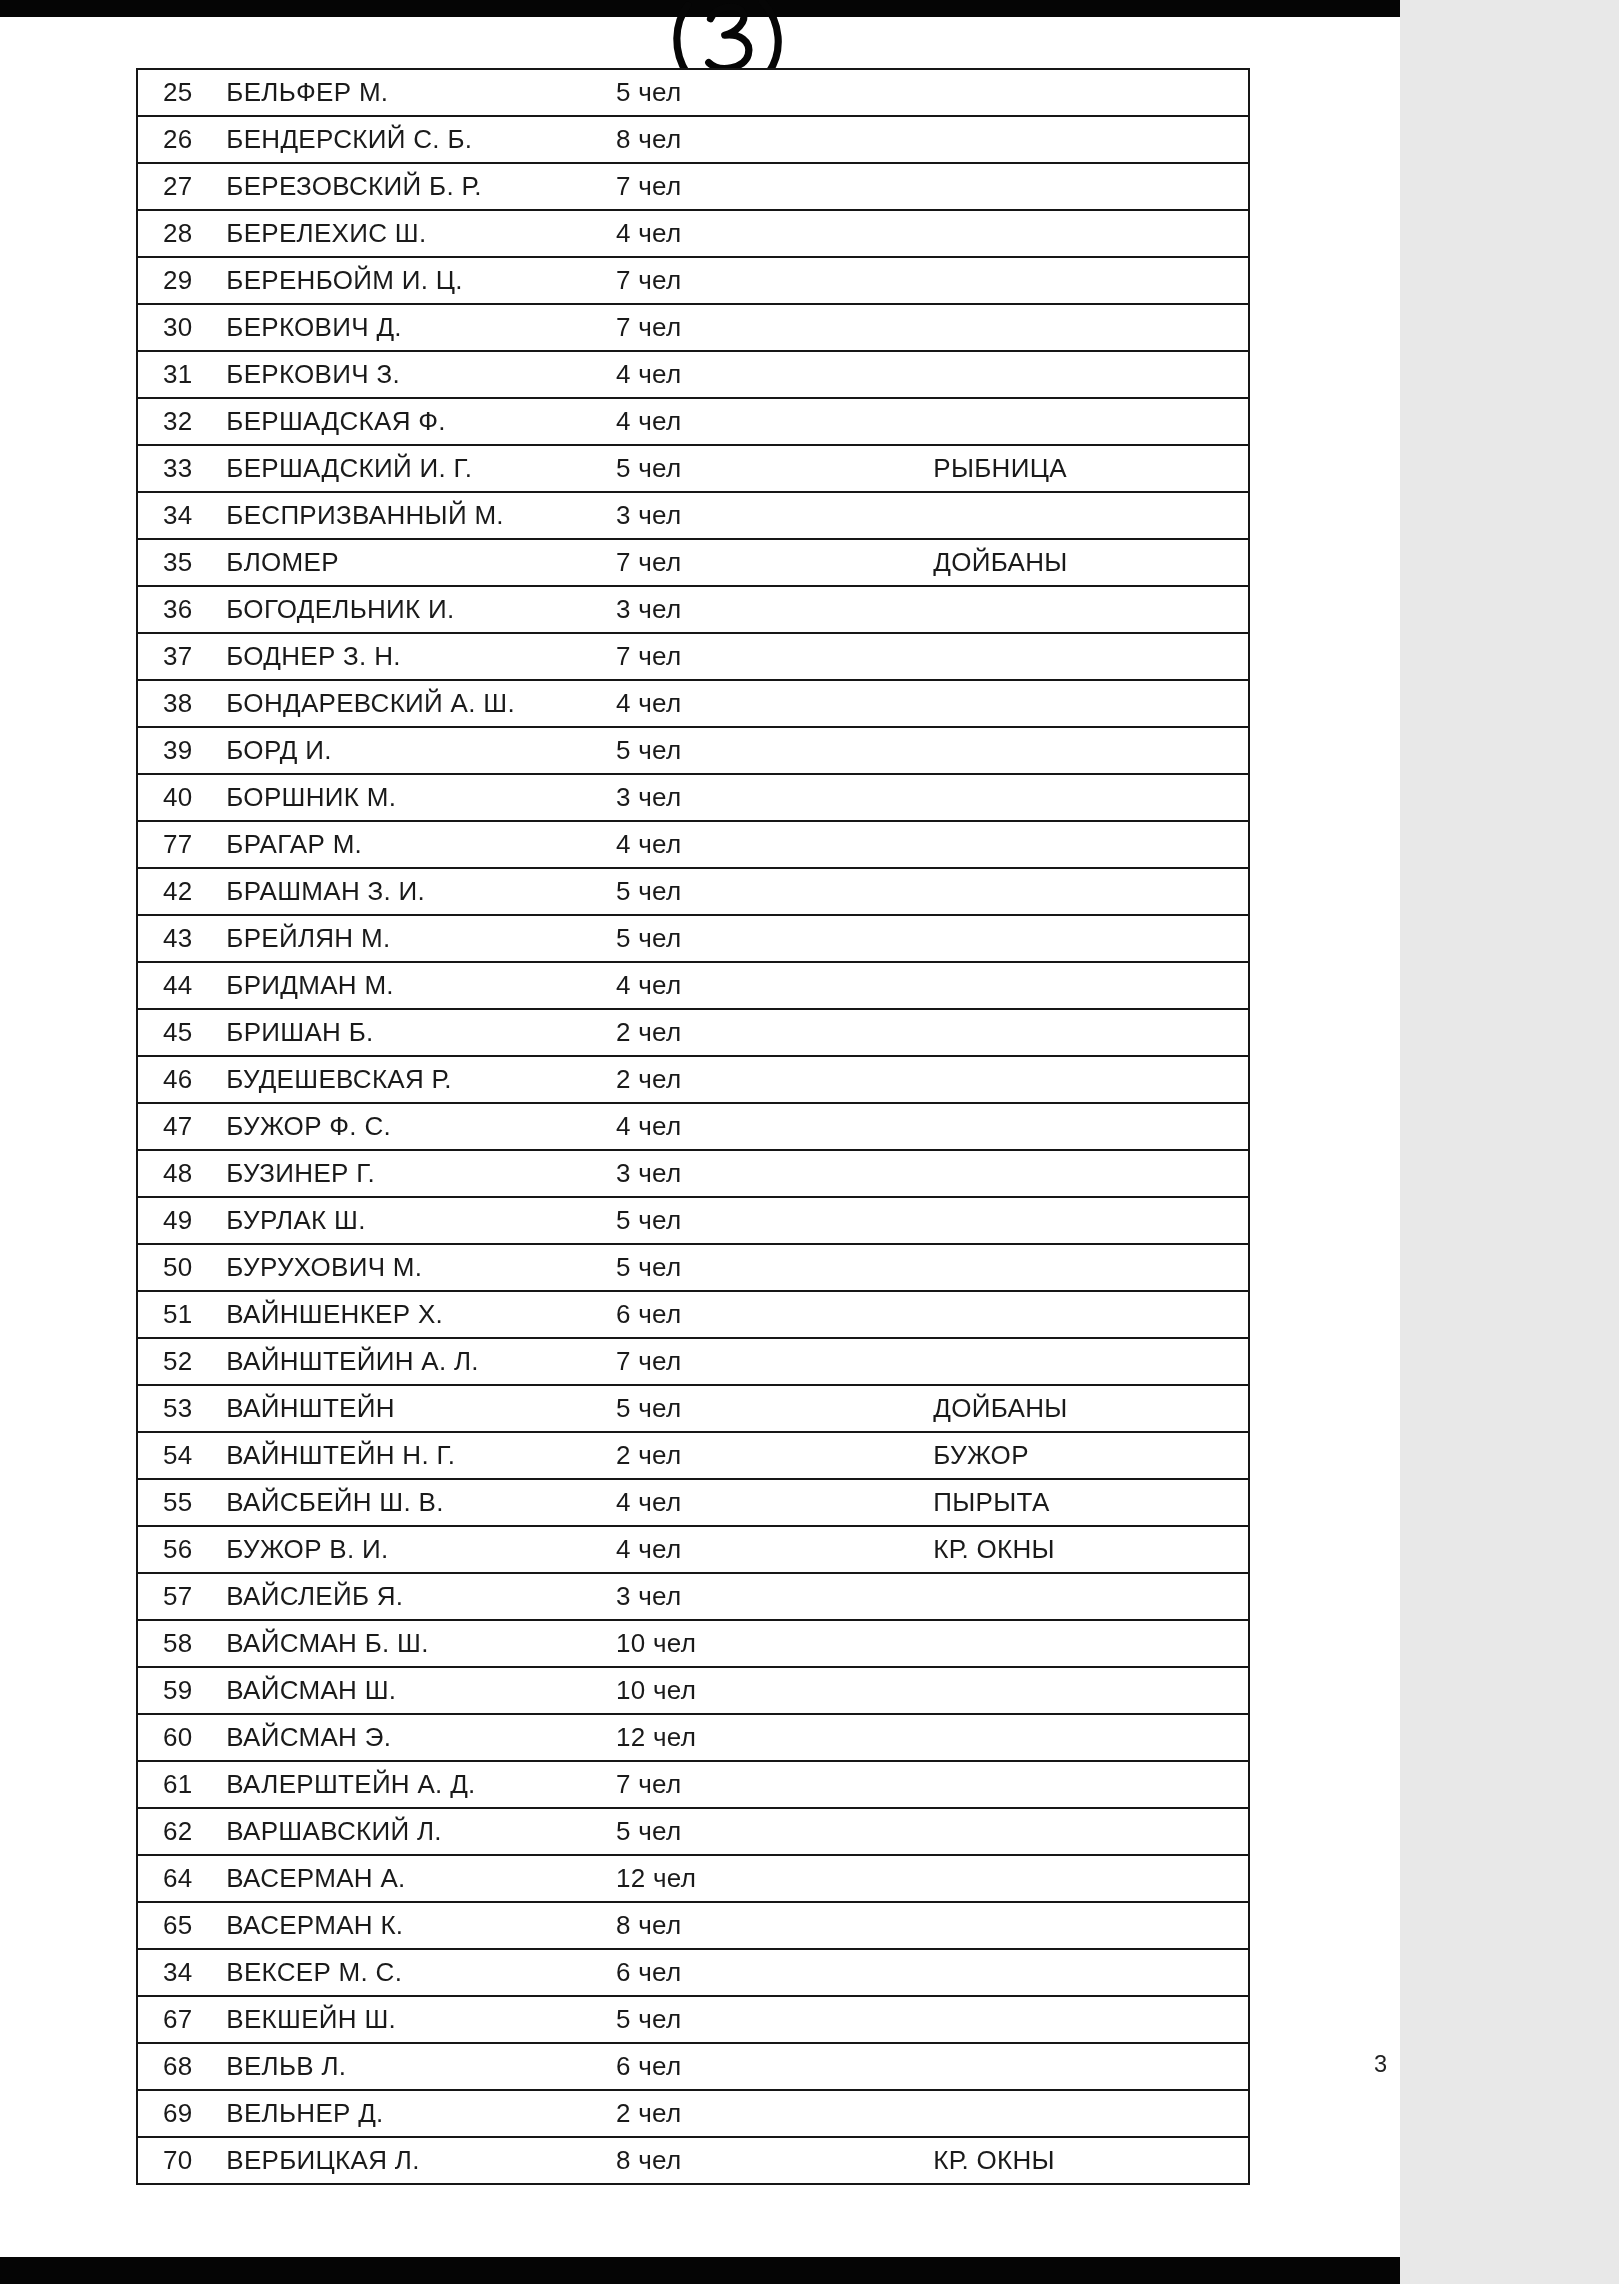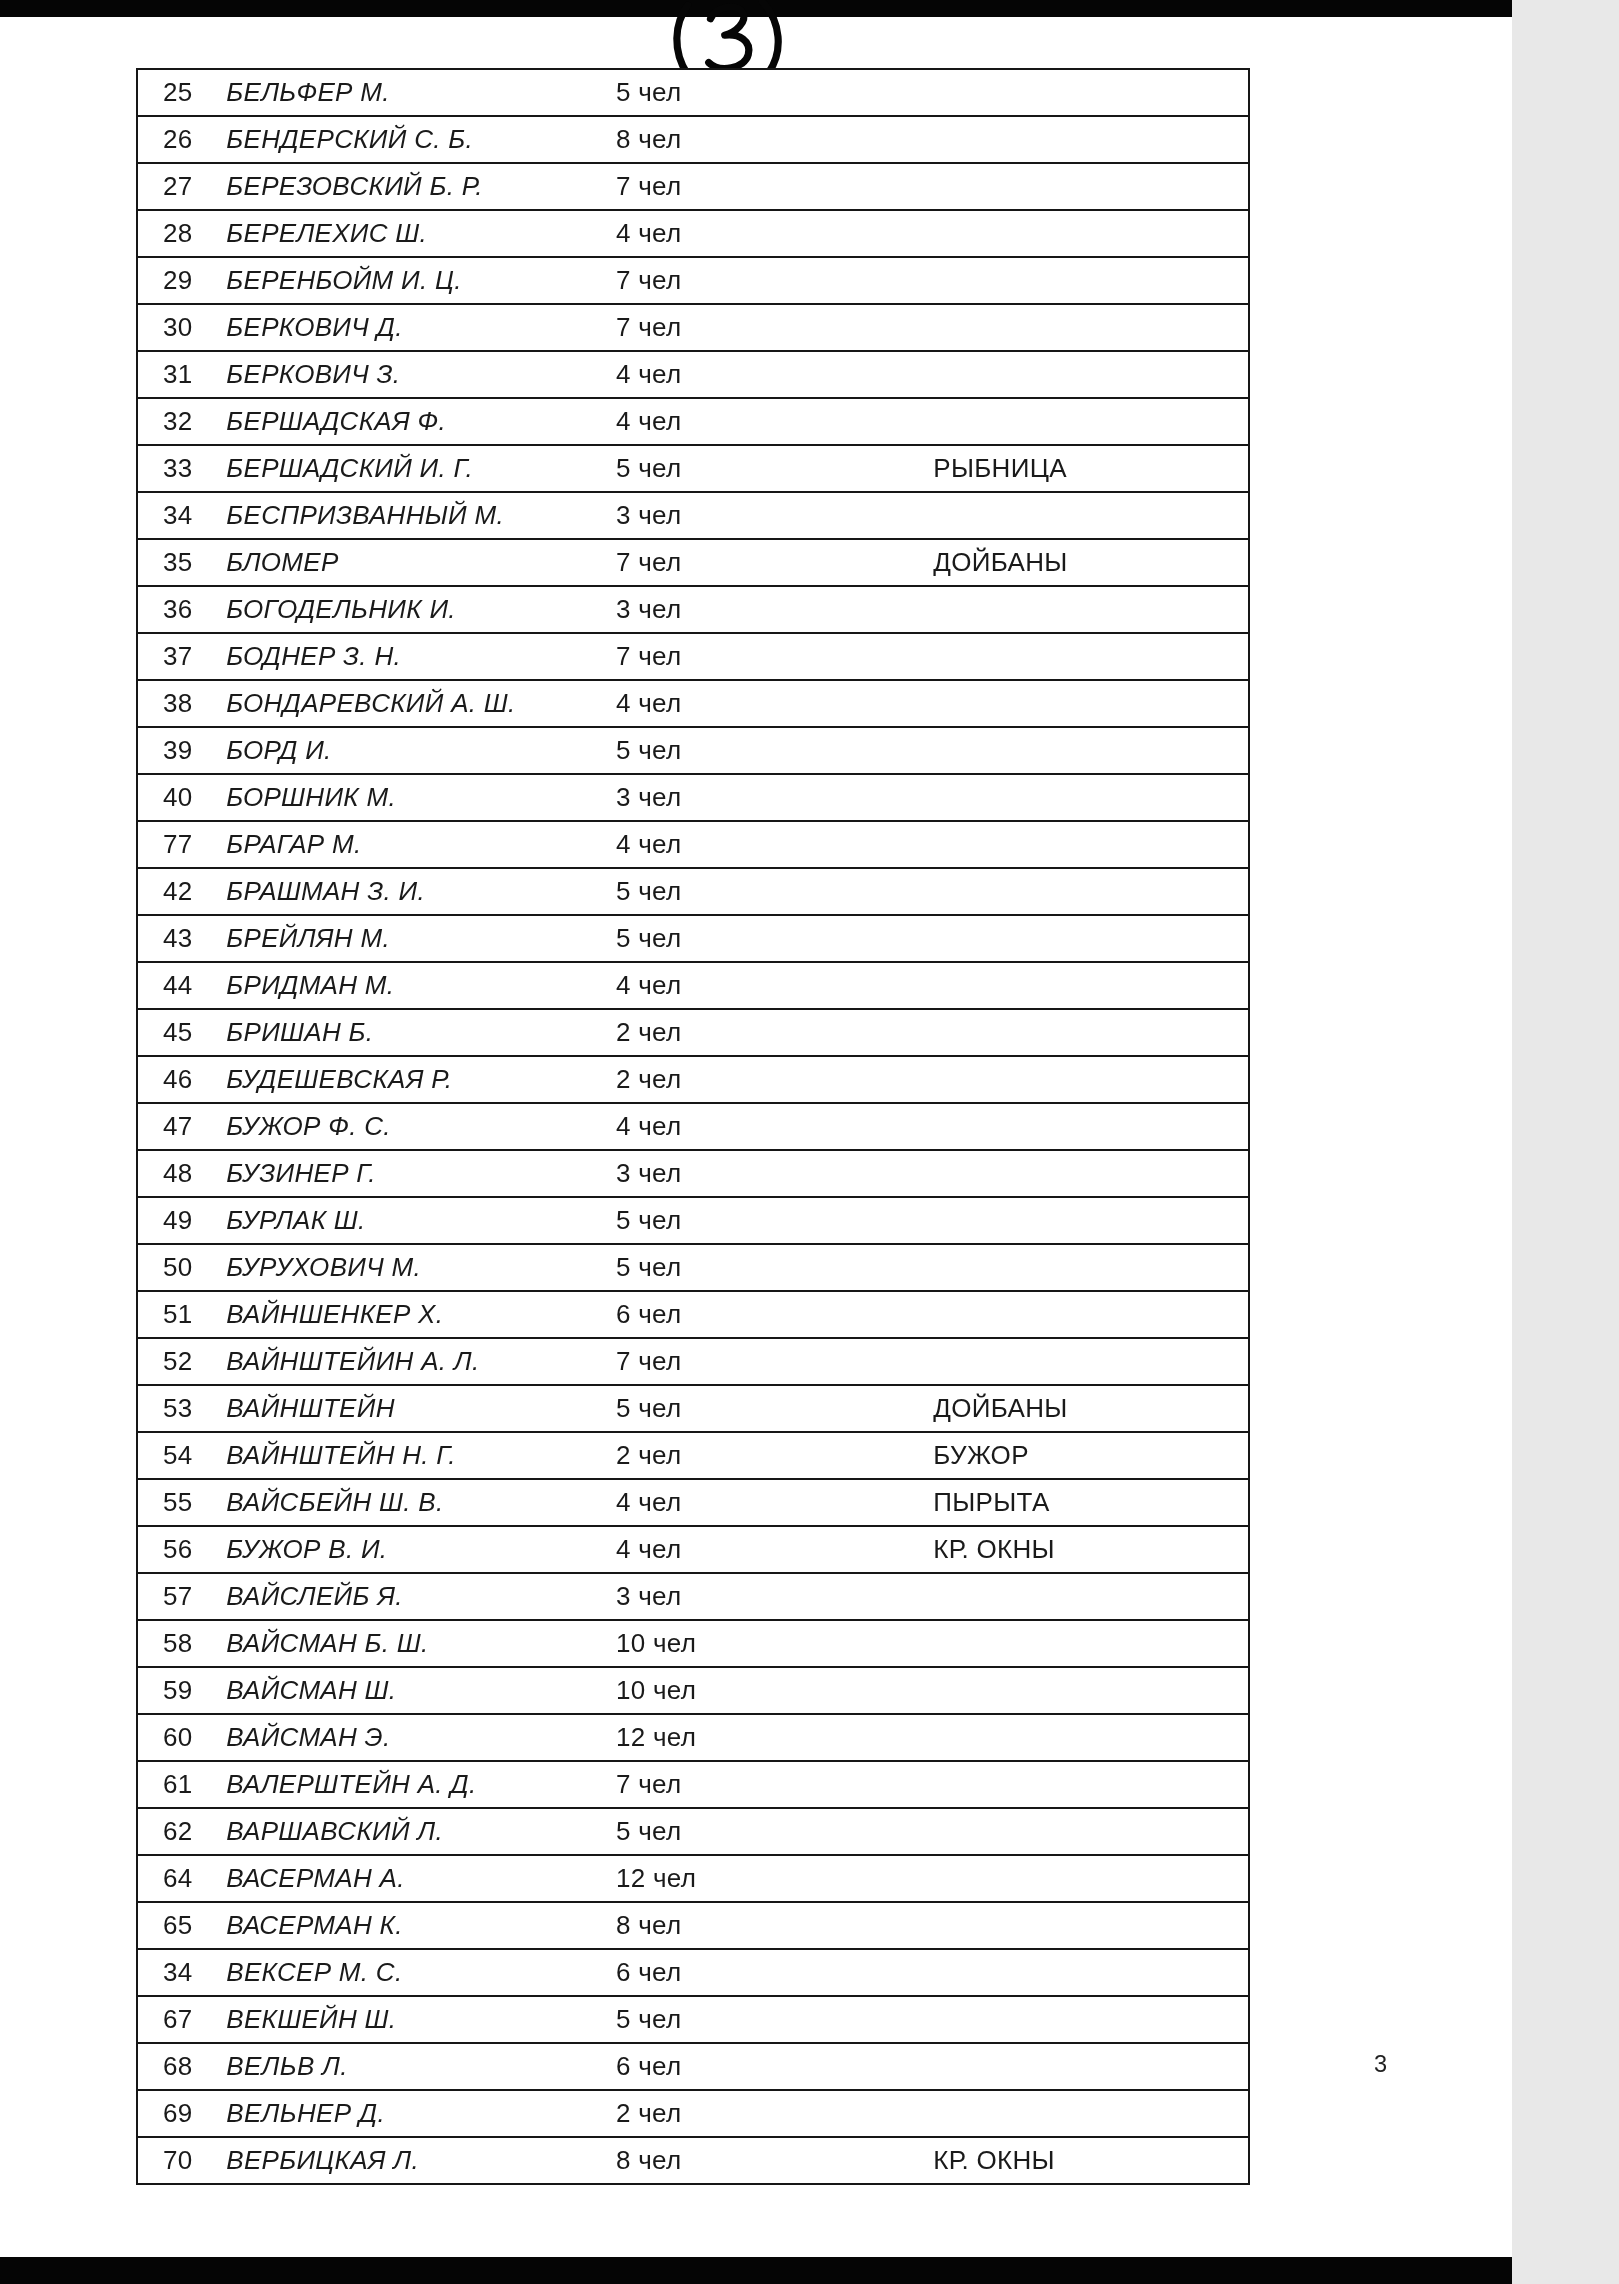--- a/index.html
+++ b/index.html
@@ -3,21 +3,21 @@
 <meta charset="utf-8">
 <style>
   html, body {
     margin: 0;
     padding: 0;
     background: #e8e8e8;
     font-family: "Liberation Sans", sans-serif;
   }
   .page {
     position: relative;
-    width: 1512px;
+    width: 1400px;
     height: 2284px;
     background: #ffffff;
     overflow: hidden;
     color: #1a1a1a;
   }
   .scan-bar {
     position: absolute;
     left: 0;
     width: 100%;
     background: #050505;
@@ -51,21 +51,21 @@
     height: 45px;
     border-bottom: 2.6px solid #161616;
     font-size: 26px;
     letter-spacing: 0.3px;
     white-space: nowrap;
   }
   .c-num {
     padding-left: 25px;
     box-sizing: border-box;
   }
-  .c-name { padding-left: 1.3px; font-style: italic; }
+  .c-name { padding-left: 1.3px; }
   .c-count { padding-left: 3.9px; }
   .c-place { padding-left: 1.3px; margin-left: 29px; }
 
   .page-number {
     position: absolute;
     left: 1374px;
     top: 2051px;
     font-size: 23.6px;
     color: #222;
   }

